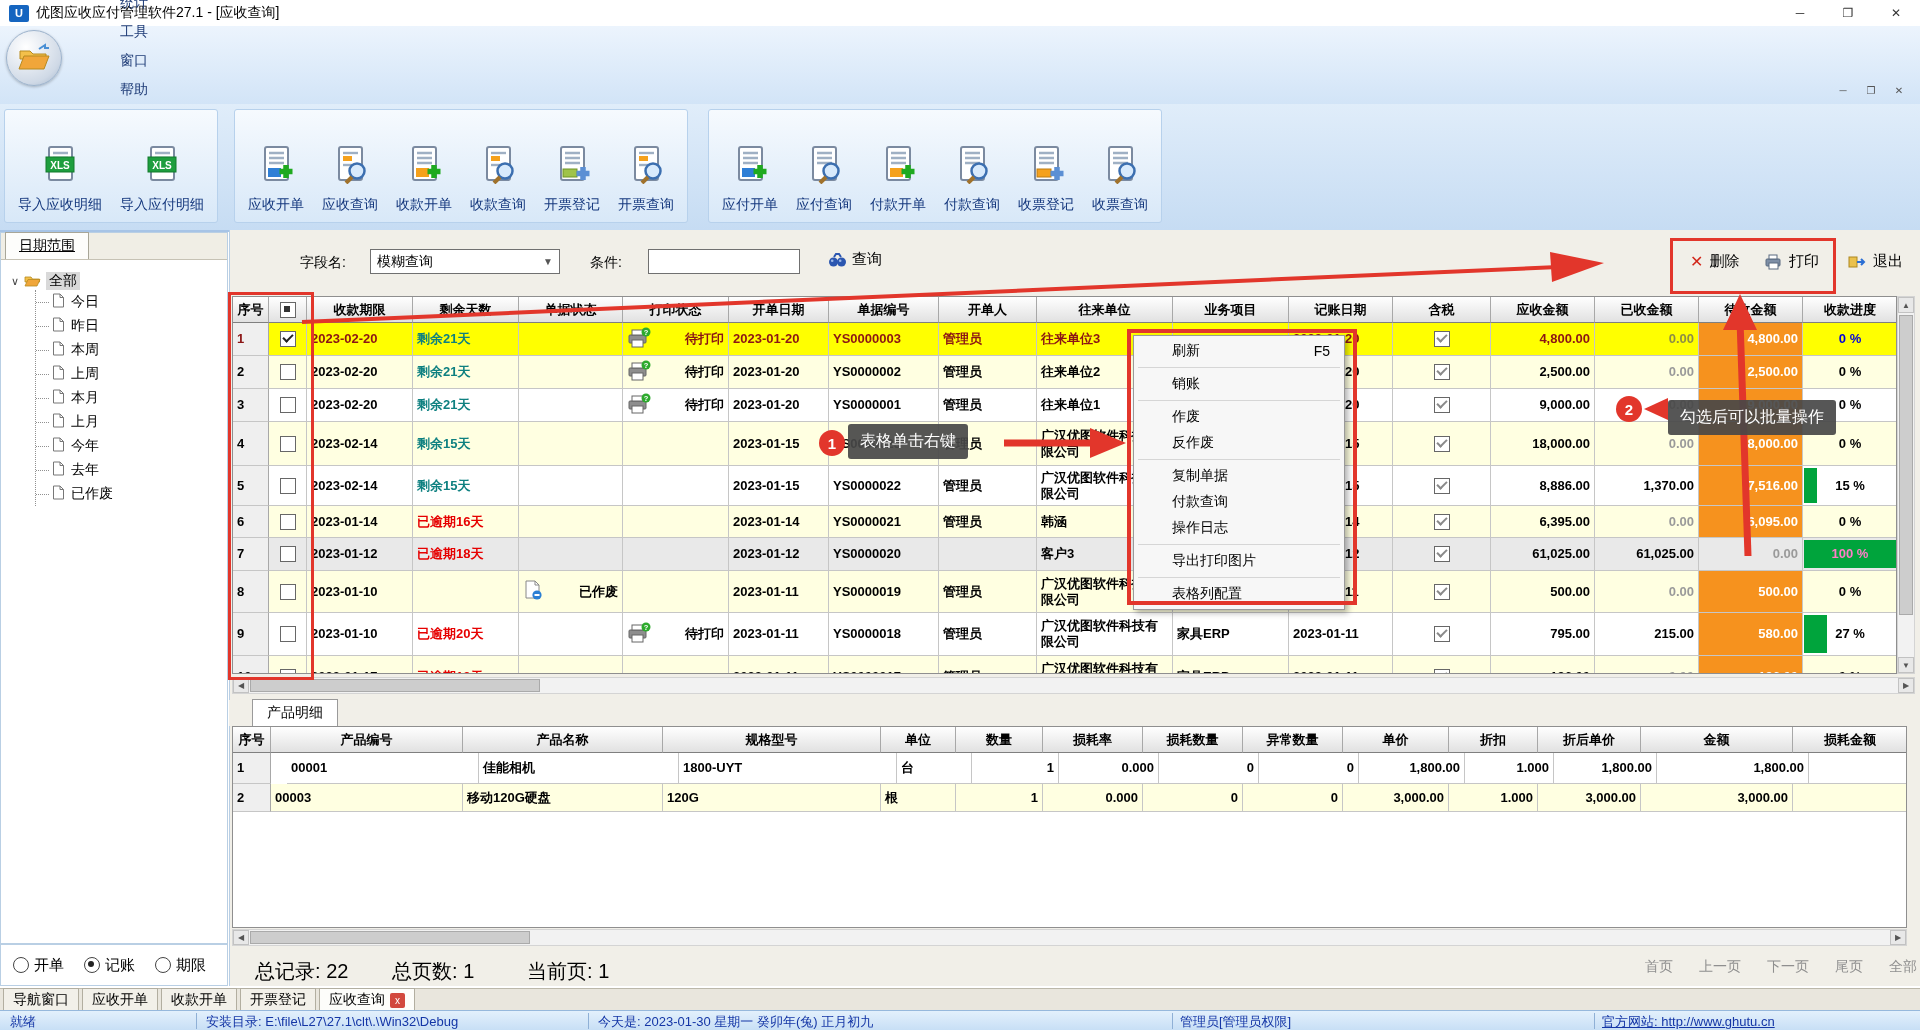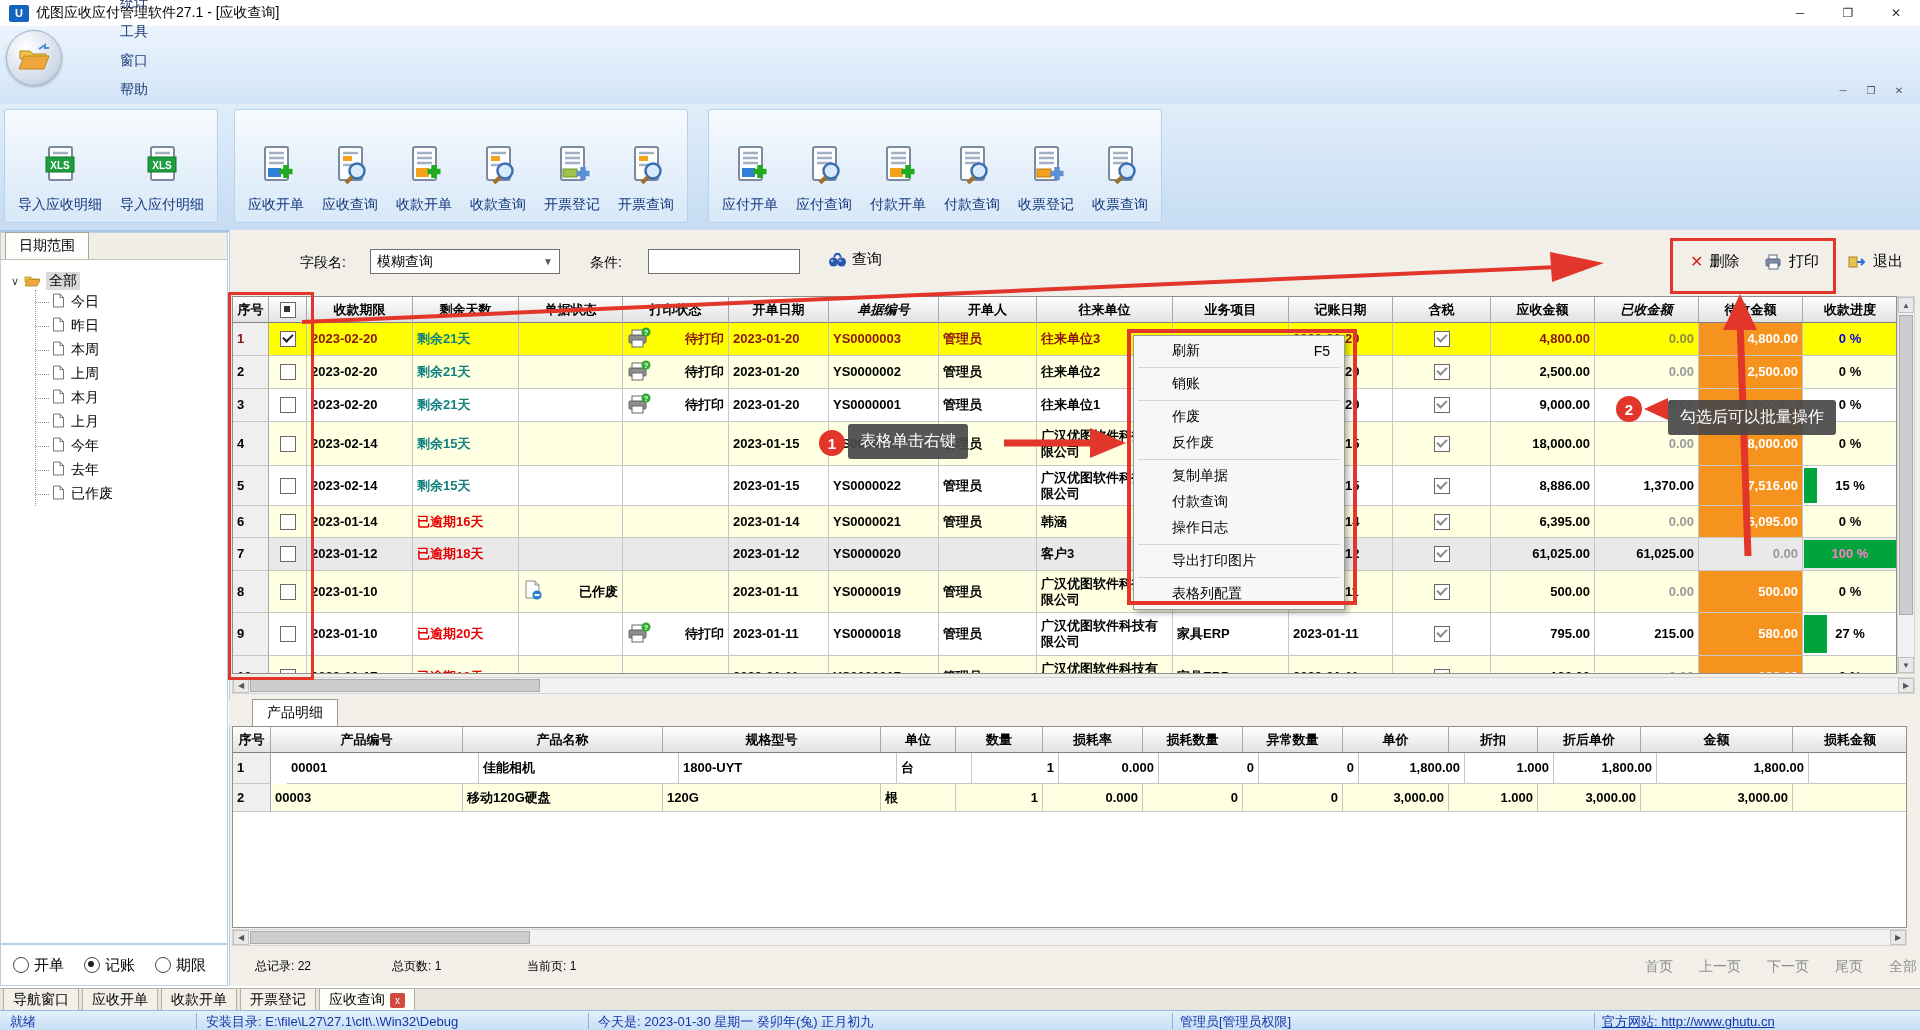--- a/index.html
+++ b/index.html
@@ -30,21 +30,21 @@
   
   .toolbar{left:0;top:104px;width:1920px;height:126px;background:linear-gradient(#e0edfa,#c6dcf3);
            border-bottom:2px solid #a7c4e6;}
   .tb-group{position:absolute;top:5px;height:112px;border:1px solid #b7d1ec;border-radius:3px;
             background:linear-gradient(#f6fafe,#d8e8f8);display:flex;align-items:flex-end;padding:0 4px;}
   .tb-btn{display:flex;flex-direction:column;align-items:center;justify-content:flex-end;padding:6px 9px 8px;gap:9px;}
   .tb-btn .lbl{font-size:14px;color:#14377d;white-space:nowrap;}
 
   
   .sidebar{left:0;top:232px;width:228px;height:712px;background:#fff;border:1px solid #b9cfe4;box-sizing:border-box;}
-  .side-strip{height:26px;background:#f0eee5;border-bottom:1px solid #c6c2b4;display:flex;align-items:flex-end;}
+  .side-strip{height:26px;background:#f0eee5;border-bottom:1px solid #c6c2b4;display:flex;align-items:flex-end;text-decoration:underline;}
   .side-tab{margin-left:4px;padding:4px 13px;font-size:14px;background:#fdfdfb;border:1px solid #a8a698;border-bottom:none;}
   .tree{padding:12px 0 0 10px;font-size:14px;}
   .tree-root{display:flex;align-items:center;gap:5px;}
   .tree-root .lbl{background:#d9d9d9;padding:0 3px;}
   .tree-kids{margin-left:24px;border-left:1px dotted #909090;}
   .tree-item{position:relative;display:flex;align-items:center;gap:6px;padding:3px 0 3px 16px;}
   .tree-item::before{content:"";position:absolute;left:0;top:50%;width:13px;border-top:1px dotted #909090;}
   .radio-panel{left:0;top:944px;width:228px;height:42px;background:#fff;border:1px solid #b9cfe4;box-sizing:border-box;
                display:flex;align-items:center;gap:20px;padding-left:12px;font-size:15px;}
   .radio{display:flex;align-items:center;gap:5px;}
@@ -99,21 +99,21 @@
   .sbar{background:#f2f2f2;border:1px solid #d4d4d4;box-sizing:border-box;position:absolute;}
   .sb-arrow{position:absolute;background:#e8e8e8;border:1px solid #c2c2c2;color:#555;font-size:8px;
             display:flex;align-items:center;justify-content:center;box-sizing:border-box;}
   .sb-thumb{position:absolute;background:#cdcdcd;border:1px solid #aaa;box-sizing:border-box;}
 
   
   .detail-strip{left:229px;top:700px;width:1691px;height:26px;background:#f1efe8;display:flex;align-items:flex-end;}
   .detail-tab{margin-left:23px;padding:4px 14px;font-size:14px;background:#fff;border:1px solid #9a9a9a;border-bottom:none;}
 
   
-  .foot-text{font-size:12px;}
+  .foot-text{font-size:20px;}
   .pager{display:flex;gap:26px;color:#8f8f8f;font-size:14px;}
 
   
   .bottom-tabs{left:0;top:988px;width:1920px;height:22px;background:#e9e6dd;border-top:1px solid #bcb8aa;
                display:flex;align-items:flex-end;}
   .btab{margin-left:3px;padding:2px 9px;font-size:14px;background:#f2f0e9;border:1px solid #b2ae a0;border:1px solid #b2aea0;border-bottom:none;display:flex;align-items:center;gap:5px;}
   .btab.active{background:#fdfdfa;}
   .btab .close{width:15px;height:15px;background:#d2493e;color:#fff;font-size:10px;display:flex;align-items:center;justify-content:center;border-radius:2px;}
 
   
@@ -454,28 +454,28 @@
     <div class="hdr">
       <div class="hcell" style="width: 36px;">序号</div>
       <div class="hcell" style="width: 38px;">
         <span class="box all"></span>
       </div>
       <div class="hcell" style="width: 106px;">收款期限</div>
       <div class="hcell" style="width: 106px;">剩余天数</div>
       <div class="hcell" style="width: 104px;">单据状态</div>
       <div class="hcell" style="width: 106px;">打印状态</div>
       <div class="hcell" style="width: 100px;">开单日期</div>
-      <div class="hcell" style="width: 110px; font-style: italic;">单据编号</div>
+      <div class="hcell" style="width: 110px;">单据编号</div>
       <div class="hcell" style="width: 98px;">开单人</div>
       <div class="hcell" style="width: 136px;">往来单位</div>
       <div class="hcell" style="width: 116px;">业务项目</div>
       <div class="hcell" style="width: 104px;">记账日期</div>
       <div class="hcell" style="width: 98px;">含税</div>
       <div class="hcell" style="width: 104px;">应收金额</div>
-      <div class="hcell" style="width: 104px; font-style: italic;">已收金额</div>
+      <div class="hcell" style="width: 104px;">已收金额</div>
       <div class="hcell" style="width: 104px;">待收金额</div>
       <div class="hcell" style="width: 95px;">收款进度</div>
     </div>
     <div class="rows" style="height: 352px;">
       <div class="row sel" style="height: 33px; background: rgb(255, 255, 0);">
         <div class="cell c-seq" style="width: 36px;">1</div>
         <div class="cell c-cb" style="width: 38px; justify-content: center;">
           <span class="box on"></span>
         </div>
         <div class="cell c-d" style="width: 106px;">2023-02-20</div>

